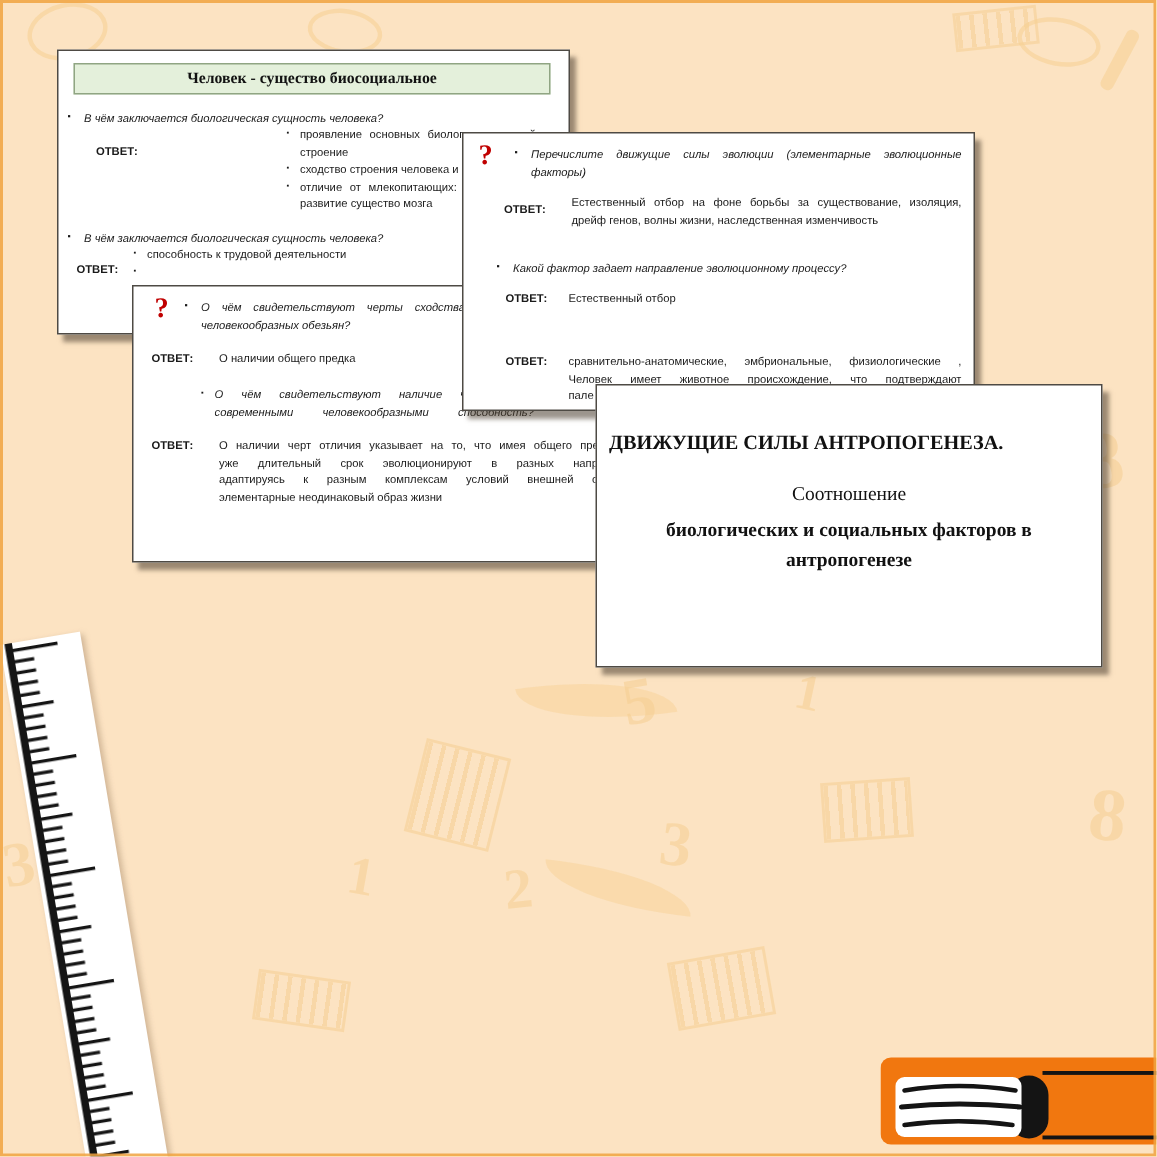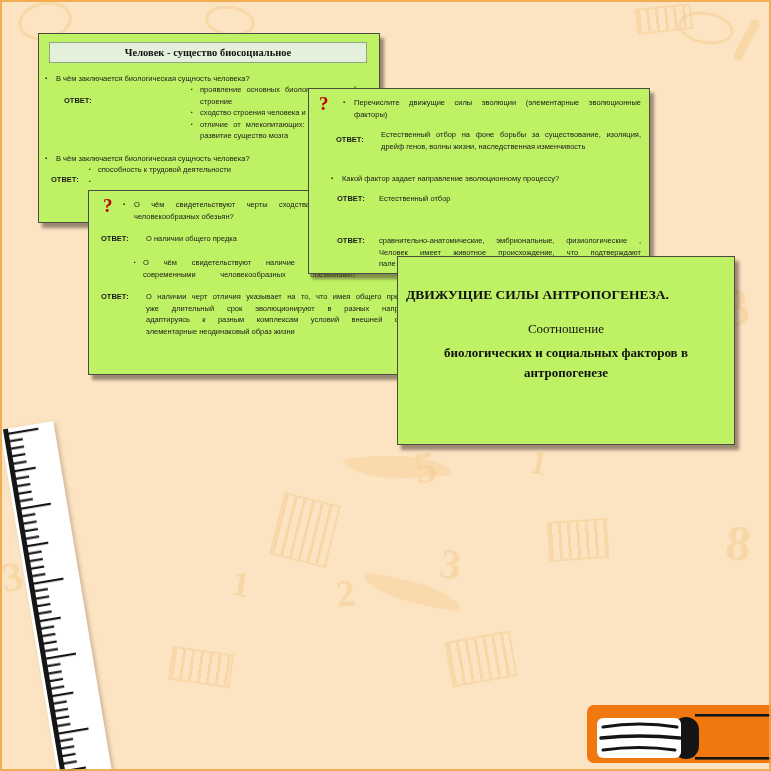--- a/index.html
+++ b/index.html
@@ -9,33 +9,33 @@
 
   
   .doodle{position:absolute;pointer-events:none;opacity:.55;}
   .d-num{font-family:"Liberation Serif",serif;font-weight:bold;color:#F6CF92;line-height:1;}
   .d-circle{border:3px solid #F6CF92;border-radius:50%;}
   .d-hatch{background:repeating-linear-gradient(90deg,#F6CF92 0 3px,transparent 3px 9px);border:2px solid #F6CF92;}
   .d-swoosh{background:#F7D49B;border-radius:0 100% 0 100% / 0 100% 0 100%;}
   .d-line{background:#F6CF92;border-radius:4px;}
 
   
-  .slide{position:absolute;background:#bef264;border:1px solid #4e4a44;
+  .slide{position:absolute;background:#ffffff;border:1px solid #4e4a44;
          box-shadow:4px 5px 3px rgba(74,62,48,.55);}
   .s1{left:38px;top:33px;width:340px;height:188px;z-index:1;}
   .s2{left:88px;top:190px;width:330px;height:183px;z-index:2;}
   .s3{left:308px;top:88px;width:340px;height:184px;z-index:3;}
   .s4{left:397px;top:256px;width:336px;height:187px;z-index:4;}
   .abs{position:absolute;}
 
   .hdr{position:absolute;left:10px;top:8px;right:12px;height:19px;background:#E4F0DB;border:1px solid #90A583;
        font-family:"Liberation Serif",serif;font-weight:bold;font-size:10.5px;line-height:19px;
        text-align:center;color:#111;}
 
-  .q{display:flex;}
+  .q{display:flex;font-style:italic;}
   .bm{font-size:6px;line-height:11.5px;flex:none;width:11px;}
   .bm2{font-size:5px;line-height:11.5px;flex:none;width:9px;}
   .qt,.bt{font-size:7.5px;line-height:11.5px;flex:1;min-width:0;}
   .lbl{font-weight:bold;font-size:7.5px;line-height:11.5px;}
   .bi{display:flex;}
   .ln{height:11.5px;line-height:11.5px;overflow:hidden;}
   .m-j{text-align:justify;text-align-last:justify;}
   .m-w{white-space:nowrap;word-spacing:3px;}
   .m-n{white-space:nowrap;}
   .qmark{position:absolute;color:#C00000;font-family:"Liberation Serif",serif;font-weight:bold;
@@ -210,21 +210,21 @@
 
     <div class="lbl abs" style="left:12px;top:42px">ОТВЕТ:</div>
     <div class="abs qt" style="left:57px;top:42px;width:140px">
         <div class="ln m-p">О наличии общего предка</div>
       </div>
 
     <div class="q abs" style="left:45px;top:66px;width:222px">
       <span class="bm2">▪</span>
       <div class="qt">
           <div class="ln m-j">О чём свидетельствуют наличие черт отли</div>
-          <div class="ln m-j">современными  человекообразных обезьянами?</div>
+          <div class="ln m-j">современными  человекообразными способность?</div>
         </div>
     </div>
 
     <div class="lbl abs" style="left:12px;top:100px">ОТВЕТ:</div>
     <div class="abs qt" style="left:57px;top:100px;right:8px">
         <div class="ln m-j">О наличии черт отличия указывает на то, что имея общего предка</div>
         <div class="ln m-j">уже длительный срок эволюционируют в разных направл</div>
         <div class="ln m-j">адаптируясь к разным комплексам условий внешней сред</div>
         <div class="ln m-p">элементарные неодинаковый образ жизни</div>
       </div>

